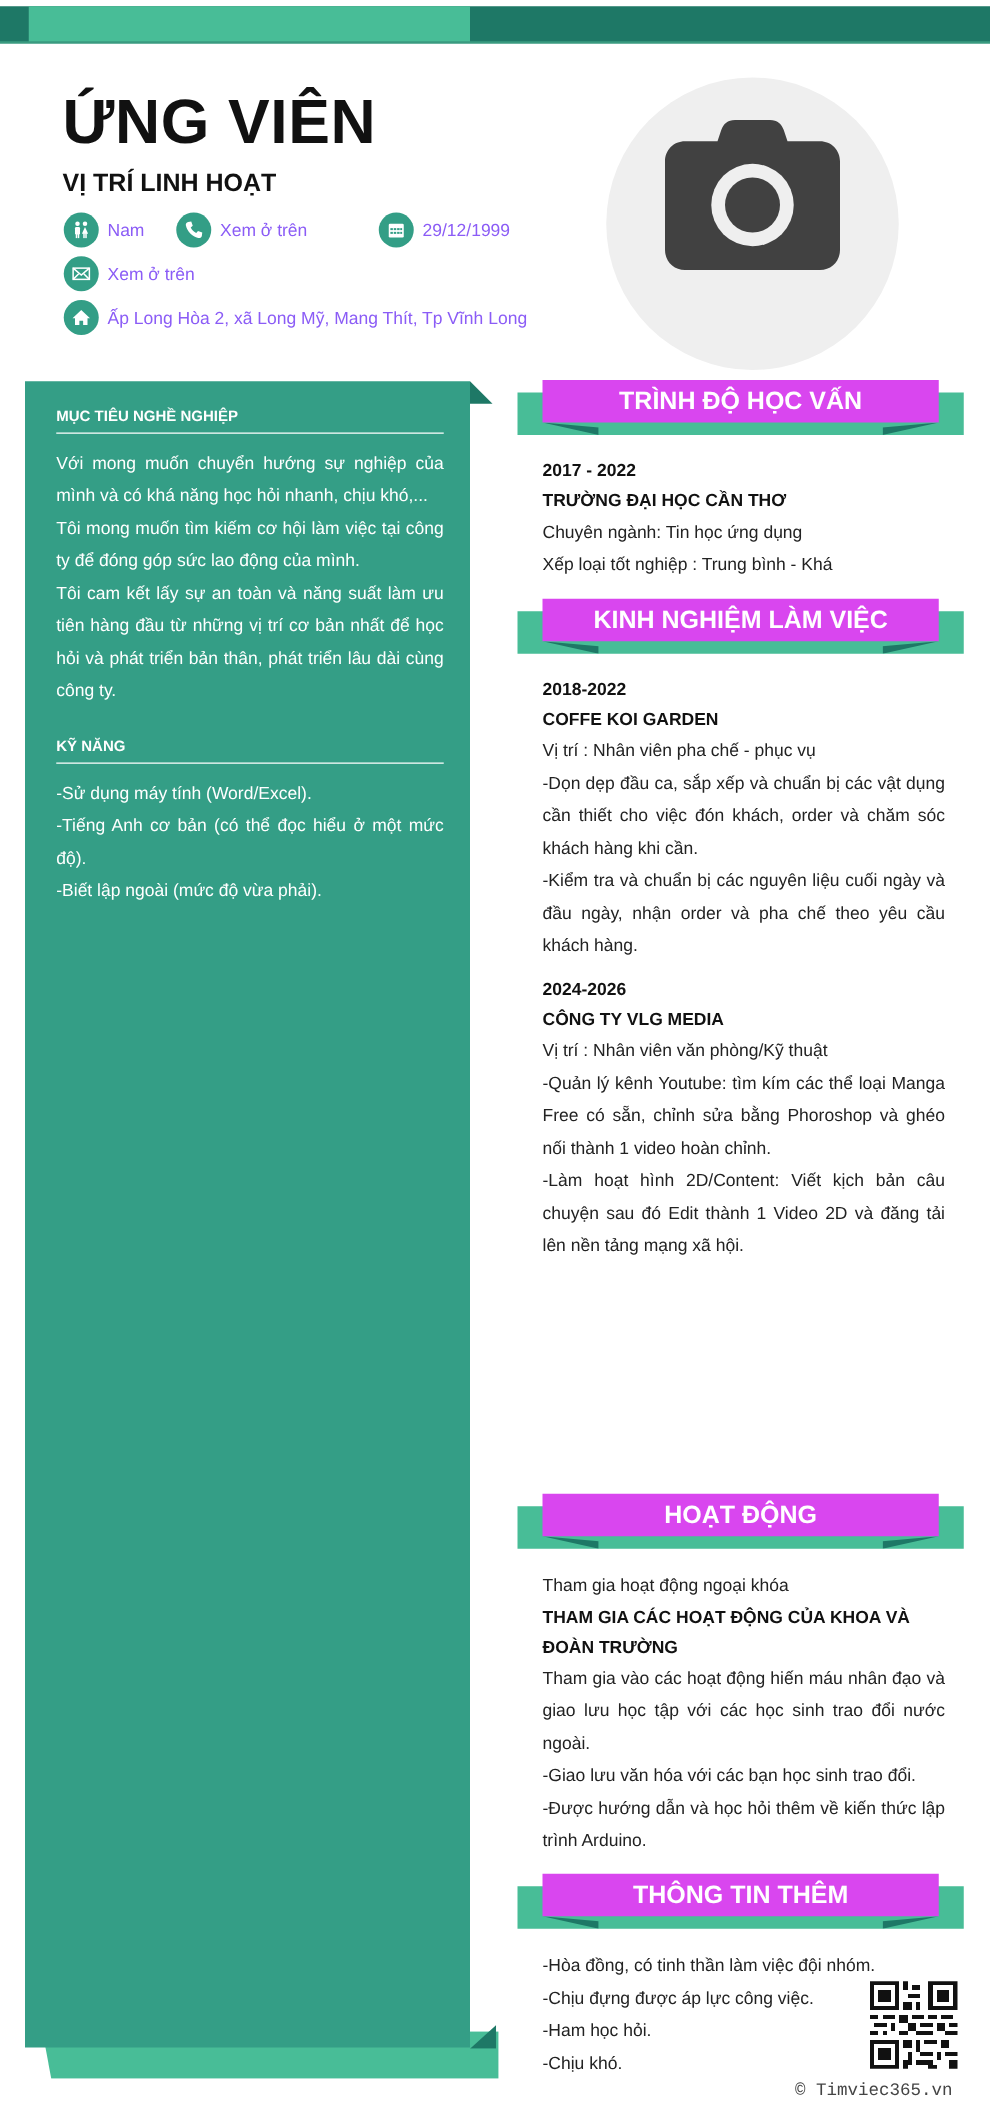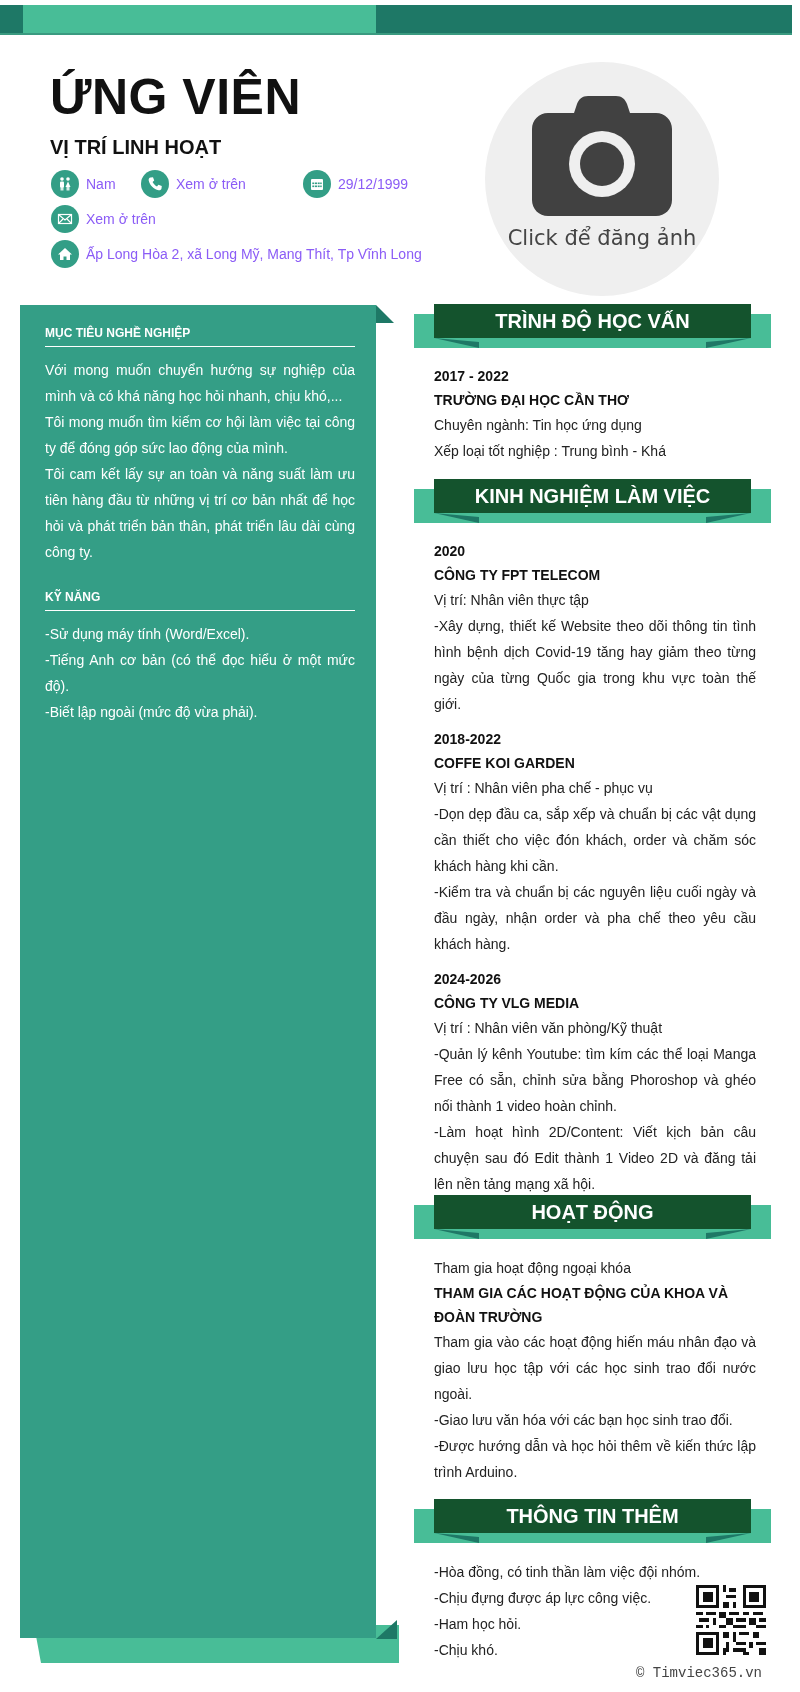--- a/index.html
+++ b/index.html
@@ -27,21 +27,21 @@
   .sidebar-bottom { position: absolute; left: 34px; top: 1625px; width: 365px; height: 38px; background: #48bd97; clip-path: polygon(0 0, 100% 0, 100% 100%, 7px 100%); }
   .sidebar-bottom-fold { position: absolute; left: 376px; top: 1620px; width: 21px; height: 19px; background: #1e7866; clip-path: polygon(0 100%, 100% 0, 100% 100%); }
 
   .side-sec { position: absolute; left: 45px; width: 310px; color: #fff; }
   .side-title { font-size: 12px; font-weight: bold; padding-bottom: 6px; border-bottom: 1.5px solid #fff; margin-bottom: 10px; }
   .side-text { font-size: 14px; line-height: 26px; text-align: justify; }
   .side-text p { margin: 0; }
 
   .ribbon { position: absolute; left: 414px; width: 357px; height: 44px; }
   .ribbon .back { position: absolute; left: 0; top: 10px; width: 357px; height: 34px; background: #48bd97; }
-  .ribbon .front { position: absolute; left: 20px; top: 0; width: 317px; height: 34px; background: #14532d; text-align: center; color: #fff; font-weight: bold; font-size: 20px; line-height: 34px; }
+  .ribbon .front { position: absolute; left: 20px; top: 0; width: 317px; height: 34px; background: #d946ef; text-align: center; color: #fff; font-weight: bold; font-size: 20px; line-height: 34px; }
   .ribbon .fl { position: absolute; left: 20px; top: 34px; width: 45px; height: 10px; background: #1e7866; clip-path: polygon(0 0, 100% 40%, 100% 100%, 0 0); }
   .ribbon .fr { position: absolute; left: 292px; top: 34px; width: 45px; height: 10px; background: #1e7866; clip-path: polygon(0 40%, 100% 0, 0 100%); }
 
   .main-sec { position: absolute; left: 434px; width: 322px; font-size: 14px; line-height: 26px; color: #222; }
   .main-sec .bold { font-weight: bold; color: #111; line-height: 24px; }
   .main-sec .just { text-align: justify; }
   .entry { margin-bottom: 10px; }
 
   .qr { position: absolute; left: 696px; top: 1585px; width: 70px; height: 70px; }
   .copyright { position: absolute; left: 636px; top: 1665px; font-family: Liberation Mono, monospace; font-size: 14px; color: #444; }
@@ -116,21 +116,20 @@
   </span>
   <span>Ấp Long Hòa 2, xã Long Mỹ, Mang Thít, Tp Vĩnh Long</span>
 </div>
 
 <div class="avatar">
   <svg class="cam" viewBox="0 0 140 120">
     <path d="M45 8 C47 3 50 0 56 0 L84 0 C90 0 93 3 95 8 L98 17 L124 17 C133 17 140 24 140 33 L140 104 C140 113 133 120 124 120 L16 120 C7 120 0 113 0 104 L0 33 C0 24 7 17 16 17 L42 17 Z" fill="#414141"></path>
     <circle cx="70" cy="68" r="33" fill="#efefef"></circle>
     <circle cx="70" cy="68" r="22" fill="#414141"></circle>
   </svg>
-  <div class="cap">Click để đăng ảnh</div>
 </div>
 
 <div class="sidebar-bottom"></div>
 <div class="sidebar"></div>
 <div class="sidebar-fold2"></div>
 <div class="sidebar-bottom-fold"></div>
 
 <div class="side-sec" style="top:326px;">
   <div class="side-title">MỤC TIÊU NGHỀ NGHIỆP</div>
   <div class="side-text">
@@ -162,26 +161,20 @@
   <div>Xếp loại tốt nghiệp : Trung bình - Khá</div>
 </div>
 
 <div class="ribbon" style="top:479px;">
   <div class="back"></div>
   <div class="front">KINH NGHIỆM LÀM VIỆC</div>
   <div class="fl"></div>
     <div class="fr"></div>
 </div>
 <div class="main-sec" style="top:539px;">
-  <div class="entry">
-    <div class="bold">2020</div>
-    <div class="bold">CÔNG TY FPT TELECOM</div>
-    <div>Vị trí: Nhân viên thực tập</div>
-    <div class="just">-Xây dựng, thiết kế Website theo dõi thông tin tình hình bệnh dịch Covid-19 tăng hay giảm theo từng ngày của từng Quốc gia trong khu vực toàn thế giới.</div>
-  </div>
   <div class="entry">
     <div class="bold">2018-2022</div>
     <div class="bold">COFFE KOI GARDEN</div>
     <div>Vị trí : Nhân viên pha chế - phục vụ</div>
     <div class="just">-Dọn dẹp đầu ca, sắp xếp và chuẩn bị các vật dụng cần thiết cho việc đón khách, order và chăm sóc khách hàng khi cần.</div>
     <div class="just">-Kiểm tra và chuẩn bị các nguyên liệu cuối ngày và đầu ngày, nhận order và pha chế theo yêu cầu khách hàng.</div>
   </div>
   <div class="entry">
     <div class="bold">2024-2026</div>
     <div class="bold">CÔNG TY VLG MEDIA</div>

